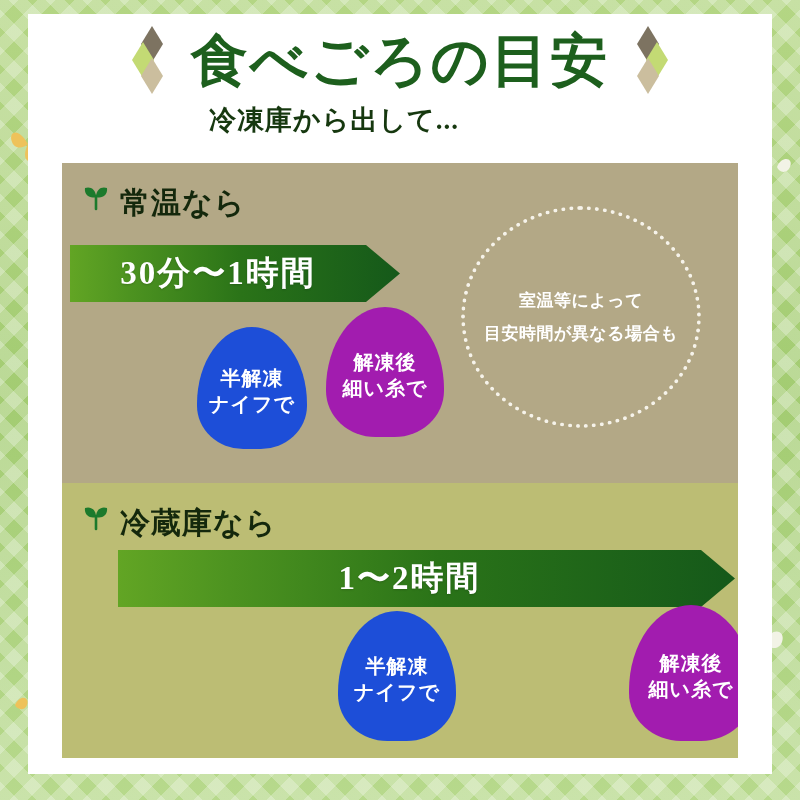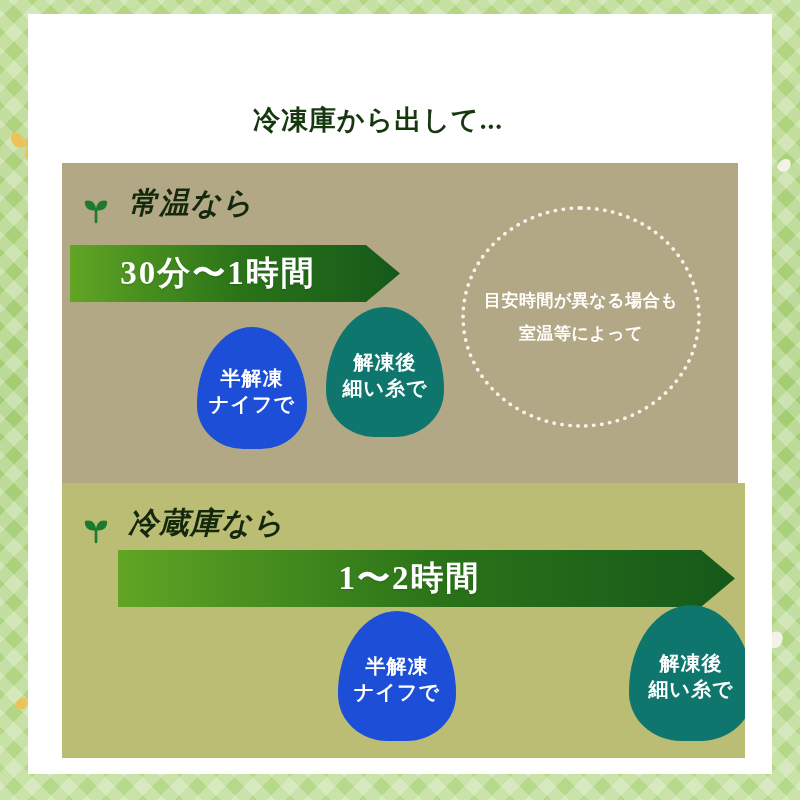--- a/index.html
+++ b/index.html
@@ -92,50 +92,47 @@
     position: absolute;
     left: 0;
     top: 88px;
     width: 612px;
     text-align: center;
     font-size: 27px;
     font-weight: 700;
     color: #16380f;
     letter-spacing: 1px;
     white-space: nowrap;
-    margin-left: 44px;
   }
 
   
   .panel {
     position: absolute;
     left: 34px;
     width: 676px;
     overflow: hidden;
   }
   .panel-room {
     top: 149px;
     height: 320px;
     background: #b3a886;
   }
   .panel-fridge {
     top: 469px;
     height: 275px;
     background: #bcbd74;
-    padding-left: 7px;
   }
 
   .section-head {
     position: absolute;
     left: 20px;
     top: 20px;
     display: flex;
-    align-items: flex-end;
-    gap: 18px;
-    font-style: italic;
+    align-items: flex-start;
+    gap: 10px;
   }
   .sprout-icon { width: 28px; height: 28px; display: block; }
   .section-label {
     font-size: 30px;
     font-weight: 700;
     color: #14280c;
     white-space: nowrap;
     letter-spacing: 1px;
   }
 
@@ -191,21 +188,21 @@
     line-height: 1.28;
     font-size: 20px;
     font-weight: 700;
     letter-spacing: 1px;
     border-radius: 62% 62% 52% 52% / 78% 78% 44% 44%;
     padding-top: 8px;
     box-sizing: border-box;
   }
   .droplet span { display: block; white-space: nowrap; }
   .droplet-light { background: #1d4ed8; }
-  .droplet-dark  { background: #0f766e; }
+  .droplet-dark  { background: #a21caf; }
 
   .d-room-1 { left: 135px; top: 164px; width: 110px; height: 122px; }
   .d-room-2 { left: 264px; top: 144px; width: 118px; height: 130px; }
   .d-fridge-1 { left: 276px; top: 128px; width: 118px; height: 130px; }
   .d-fridge-2 { left: 567px; top: 122px; width: 124px; height: 136px; }
 
   
   .note-circle {
     position: absolute;
     left: 399px;
@@ -258,20 +255,41 @@
     <svg width="34" height="34" viewBox="0 0 34 34">
       <path d="M17 17 C22 5, 34 8, 30 17 C27 24, 19 23, 17 17 Z" fill="#f2f3e6"></path>
     </svg>
   </div>
 
   <div class="plaid-inner-white"></div>
 
   <div class="canvas">
 
     <div class="header">
+      <div class="title-row">
+
+        <span class="ornament">
+          <svg width="34" height="74" viewBox="0 0 34 74">
+            <polygon points="21,2 32,20 21,38 10,20" fill="#7d7361"></polygon>
+            <polygon points="12,18 23,36 12,54 1,36" fill="#c3da74"></polygon>
+            <polygon points="21,34 32,52 21,70 10,52" fill="#cbbe9e"></polygon>
+          </svg>
+        </span>
+
+        <span class="title-text">食べごろの目安</span>
+
+        <span class="ornament">
+          <svg width="34" height="74" viewBox="0 0 34 74">
+            <polygon points="13,2 24,20 13,38 2,20" fill="#7d7361"></polygon>
+            <polygon points="22,18 33,36 22,54 11,36" fill="#c3da74"></polygon>
+            <polygon points="13,34 24,52 13,70 2,52" fill="#cbbe9e"></polygon>
+          </svg>
+        </span>
+
+      </div>
       <div class="subtitle">冷凍庫から出して...</div>
     </div>
 
     <div class="panel panel-room">
 
       <div class="section-head">
         <span class="sprout-icon">
           <svg width="28" height="28" viewBox="0 0 28 28">
             <path d="M14 26 L14 13" stroke="#1c7a2c" stroke-width="2.6" stroke-linecap="round" fill="none"></path>
             <path d="M14 14 C14 6, 8 3, 3 5 C2 12, 8 16, 14 14 Z" fill="#1c7a2c"></path>
@@ -289,22 +307,22 @@
         <span>半解凍</span>
         <span>ナイフで</span>
       </div>
 
       <div class="droplet droplet-dark d-room-2">
         <span>解凍後</span>
         <span>細い糸で</span>
       </div>
 
       <div class="note-circle">
+        <span>室温等によって</span>
         <span>目安時間が異なる場合も</span>
-        <span>室温等によって</span>
       </div>
 
     </div>
 
     <div class="panel panel-fridge">
 
       <div class="section-head">
         <span class="sprout-icon">
           <svg width="28" height="28" viewBox="0 0 28 28">
             <path d="M14 26 L14 13" stroke="#1c7a2c" stroke-width="2.6" stroke-linecap="round" fill="none"></path>

